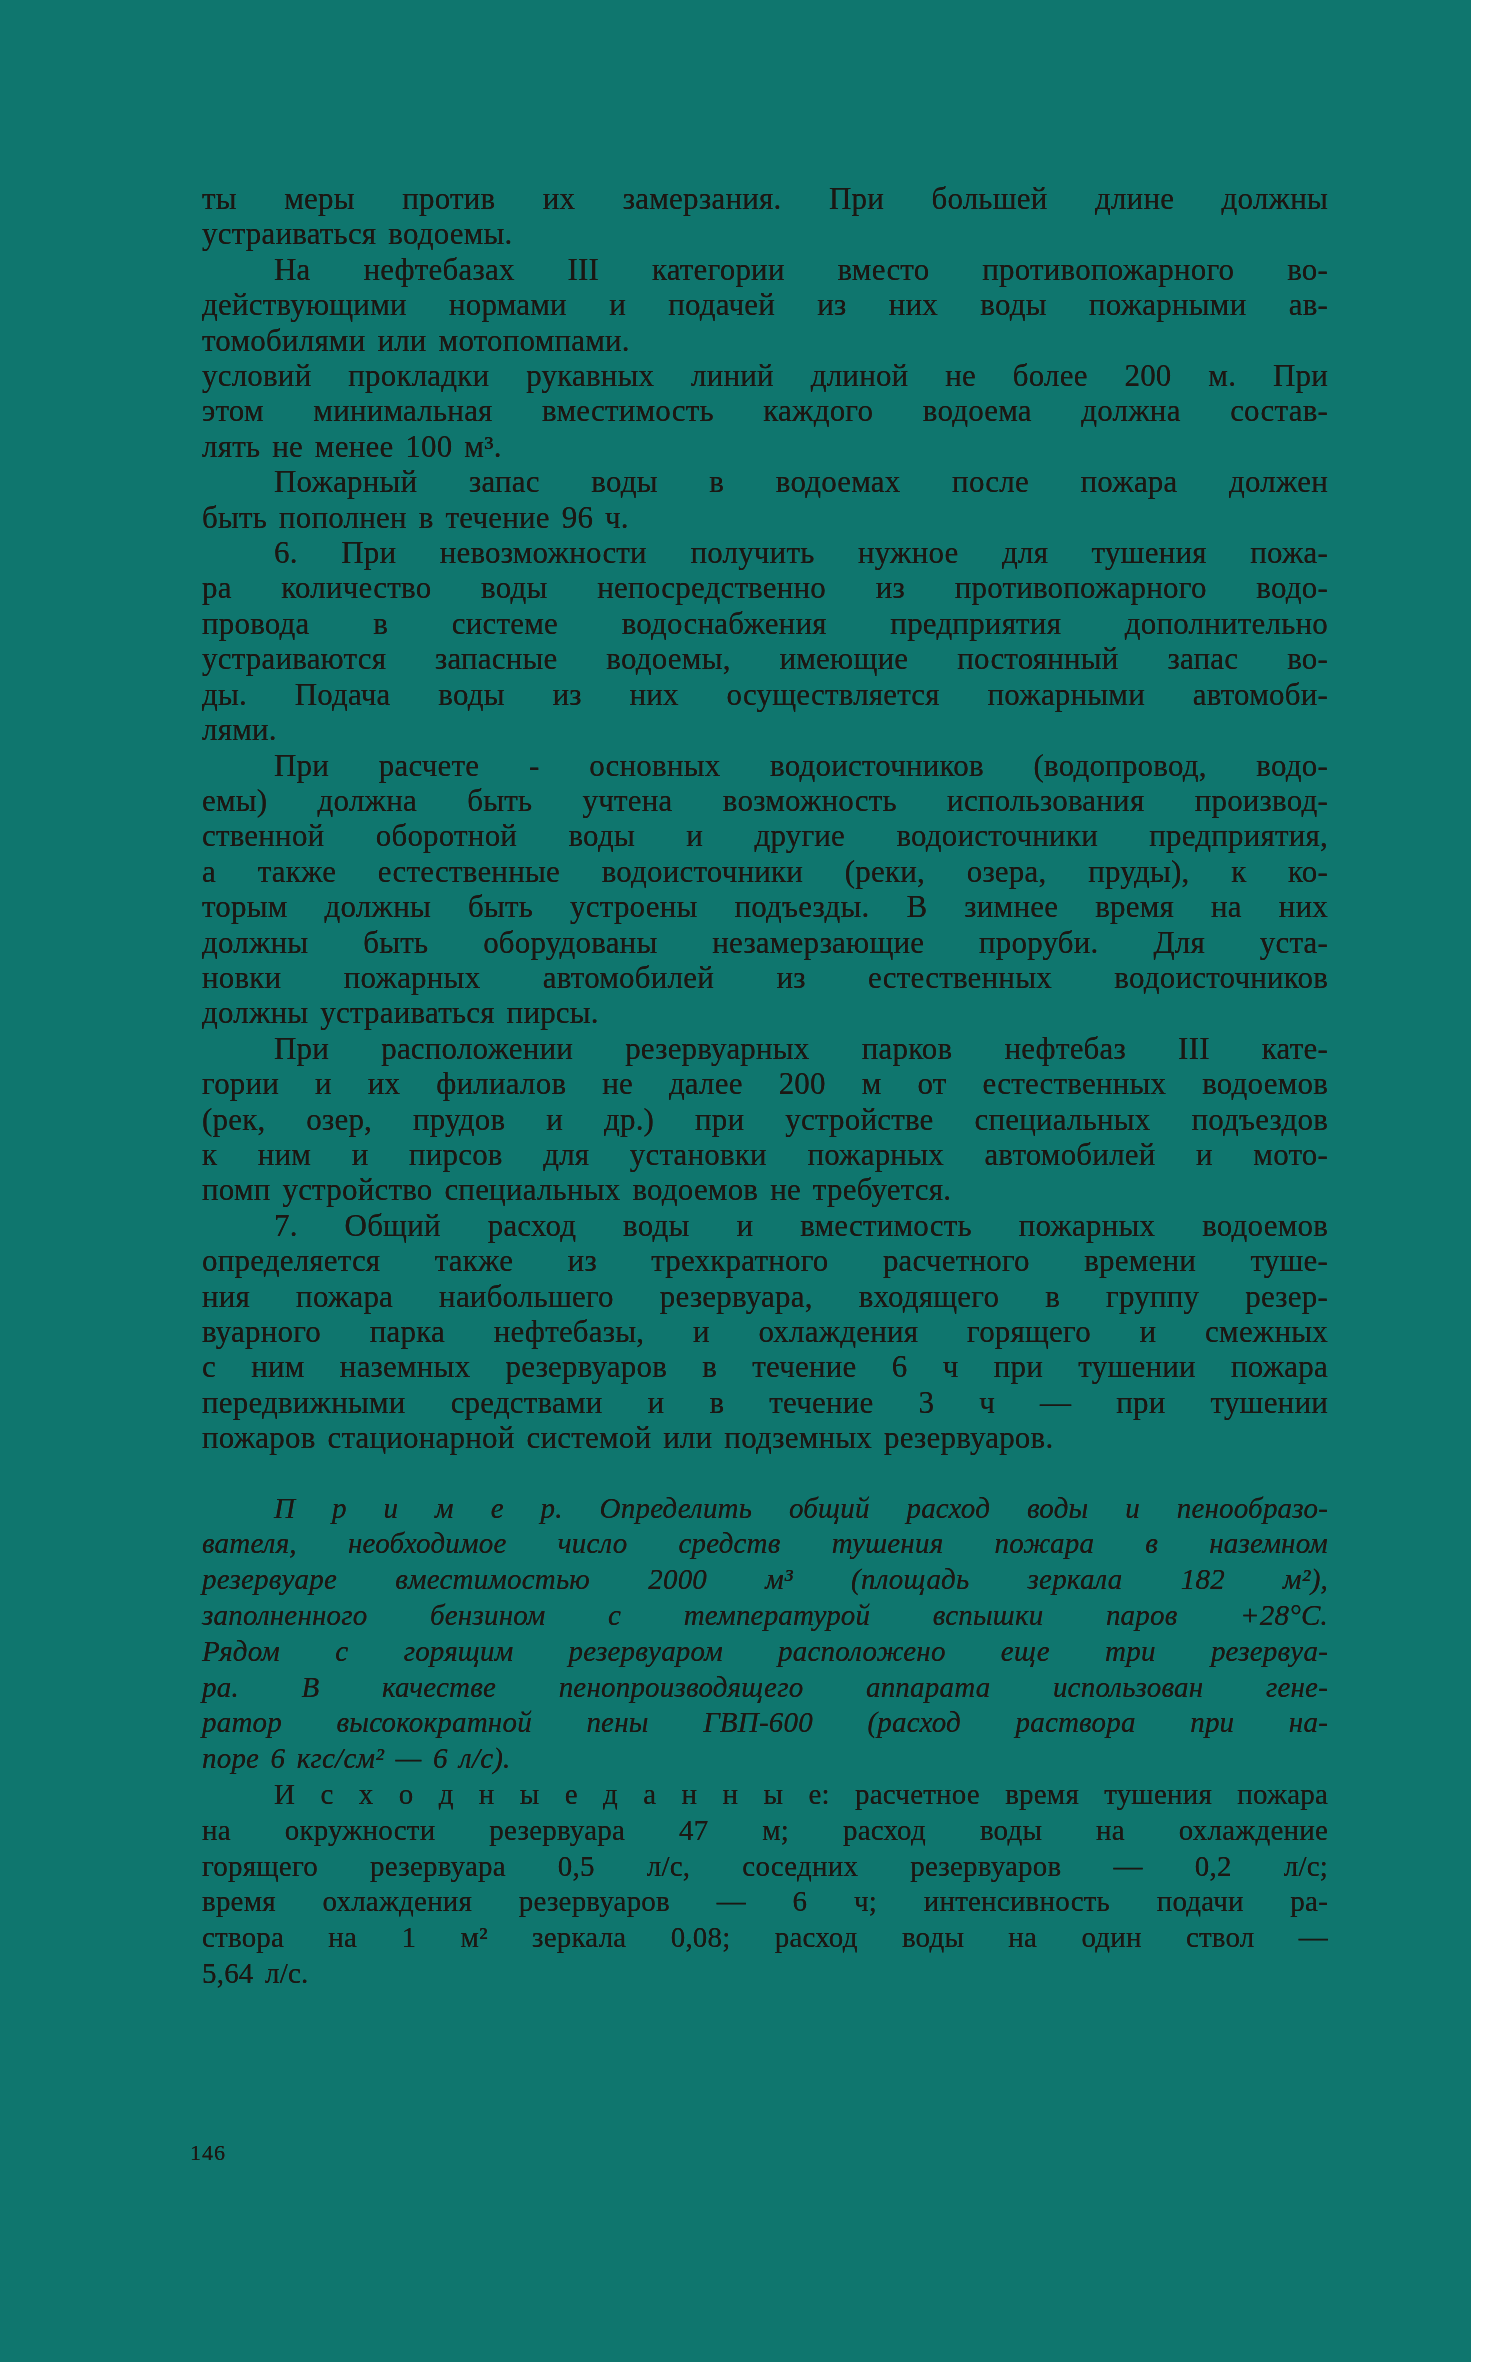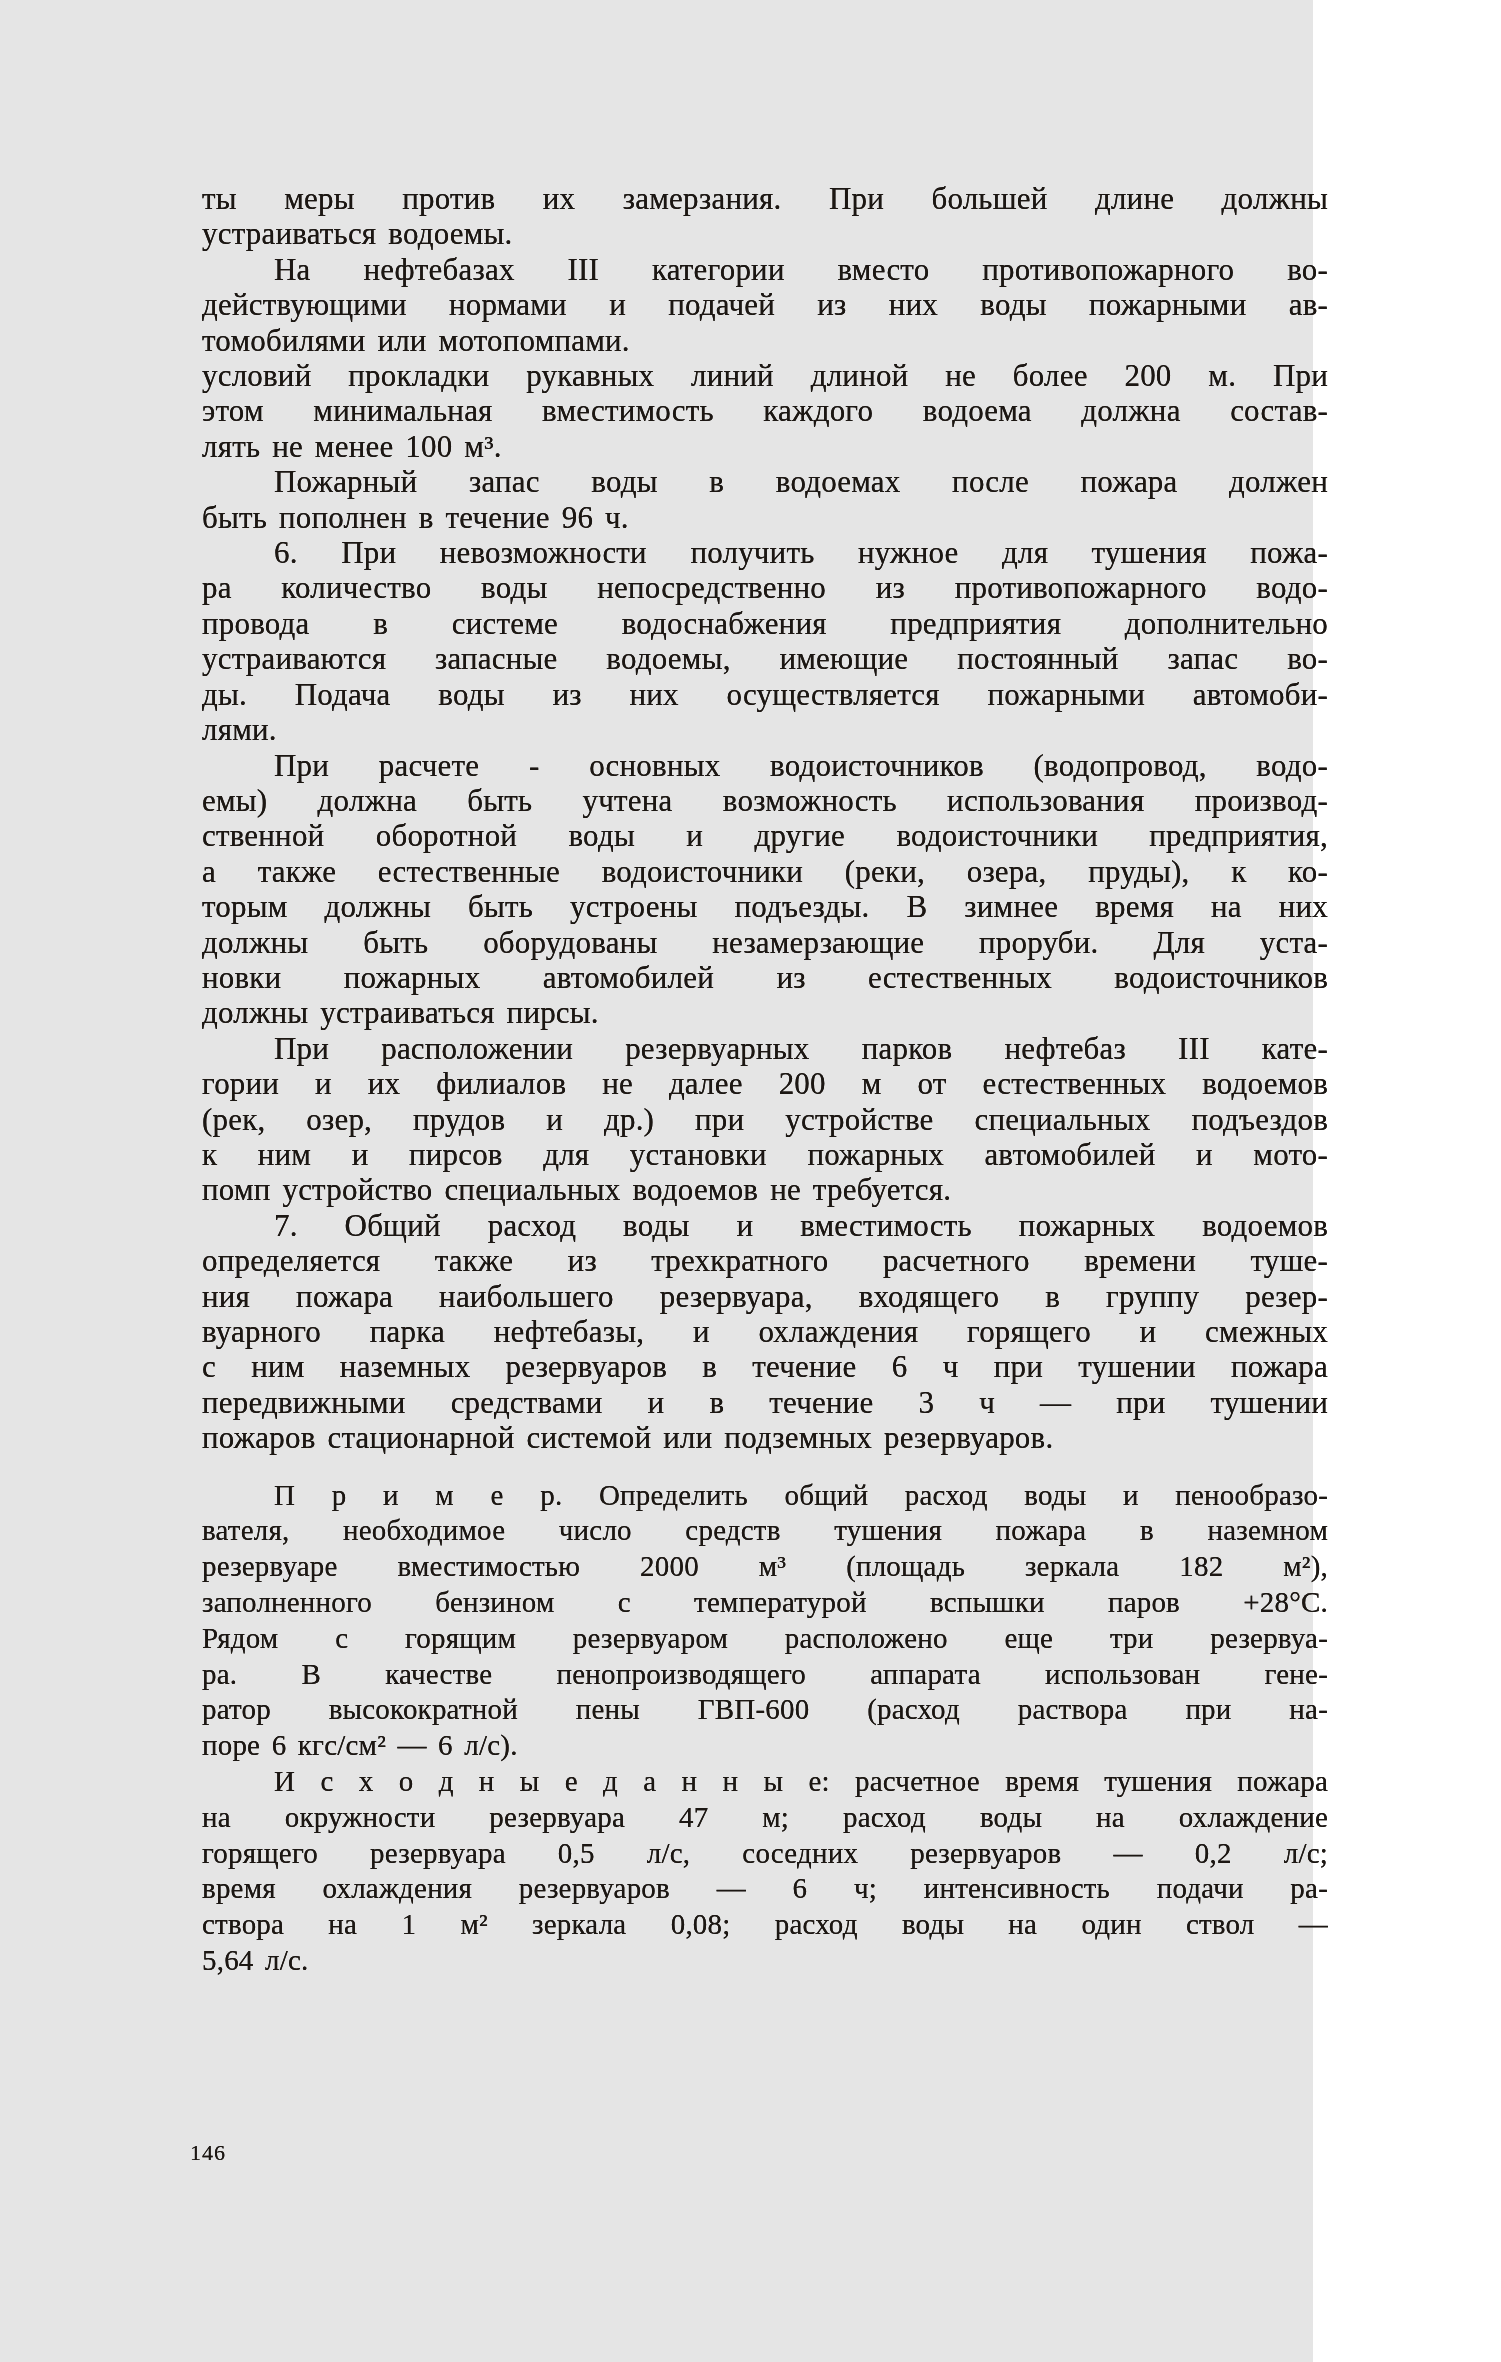--- a/index.html
+++ b/index.html
@@ -4,37 +4,37 @@
 <style>
   html, body { margin: 0; padding: 0; }
   body {
     width: 1501px;
     height: 2362px;
     background: #ffffff;
     overflow: hidden;
   }
   .page {
     position: relative;
-    width: 1313px;
+    width: 1471px;
     height: 2362px;
-    background: #e5e5e5;
+    background: #0f766e;
     color: #1c1713;
     font-family: "Liberation Serif", "DejaVu Serif", serif;
     text-shadow: 0 0 0.4px currentColor; 
   }
   .text-block {
     position: absolute;
     left: 202px;
     top: 181px;
     width: 1126px;
   }
   .para { margin: 0; }
   .para.main .line    { font-size: 31px; line-height: 35.4px; }
   .para.example .line { font-size: 29px; line-height: 35.8px; }
-  .para.gap-before    { margin-top: 22px; }
+  .para.gap-before    { margin-top: 35px; font-style: italic; }
   .line {
     text-align: justify;
     text-align-last: justify;
     letter-spacing: 0.2px;
     word-spacing: 1px;
   }
   .line.indent { text-indent: 72px; }
   .line.last   { text-align-last: left; word-spacing: 4px; }
   .page-number {
     position: absolute;

